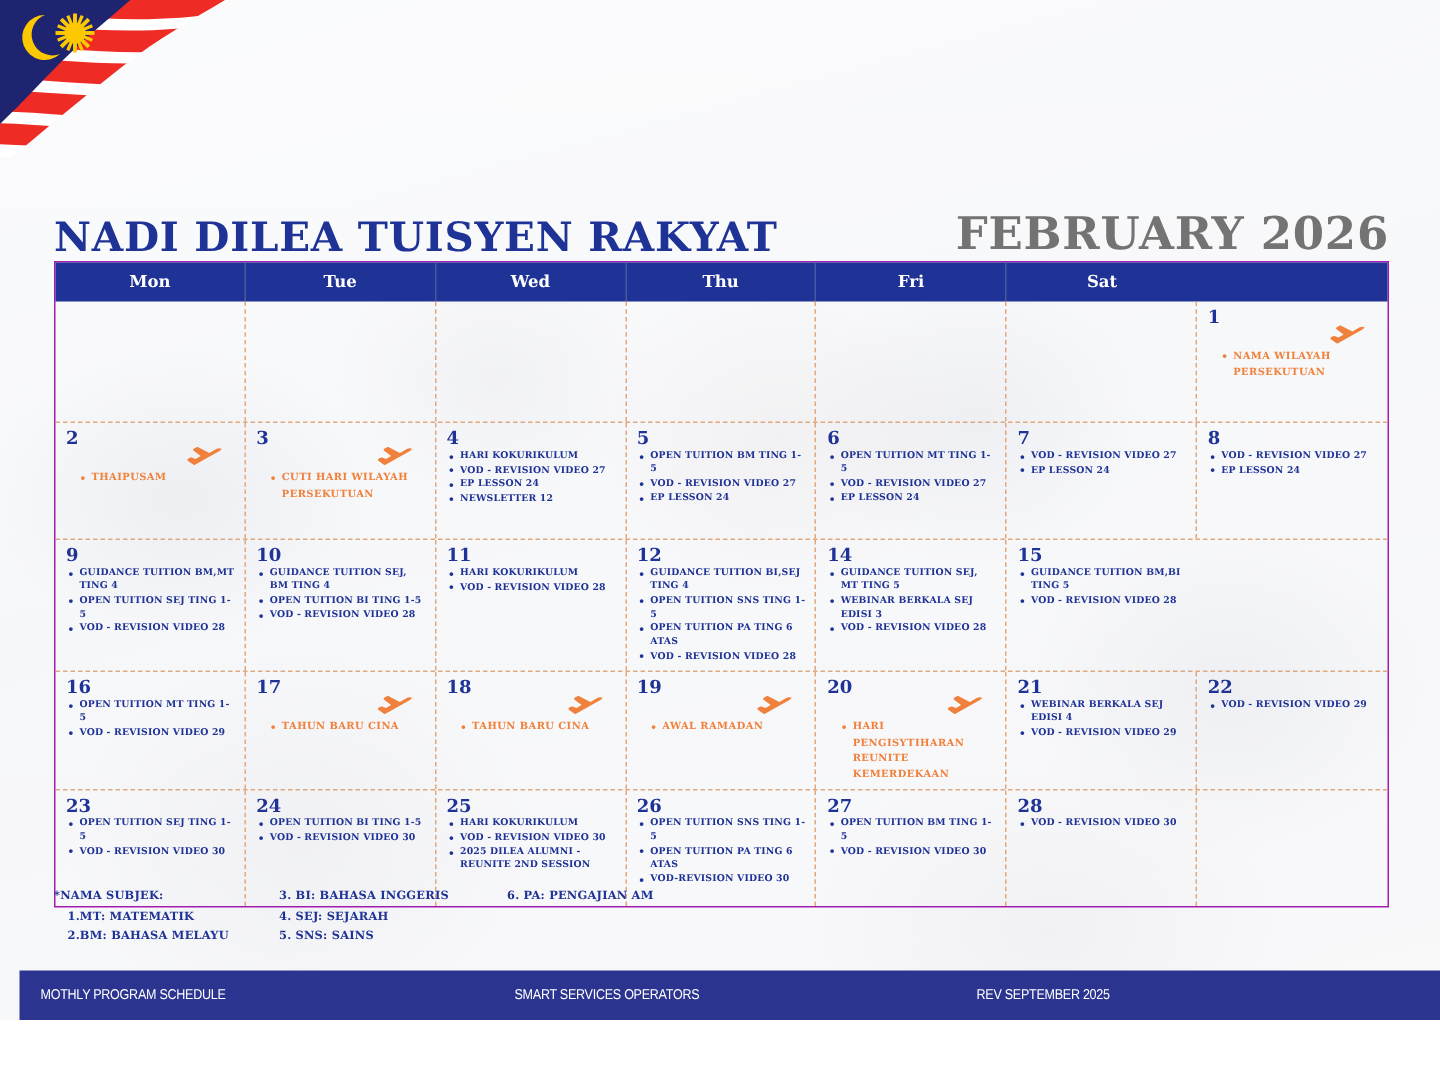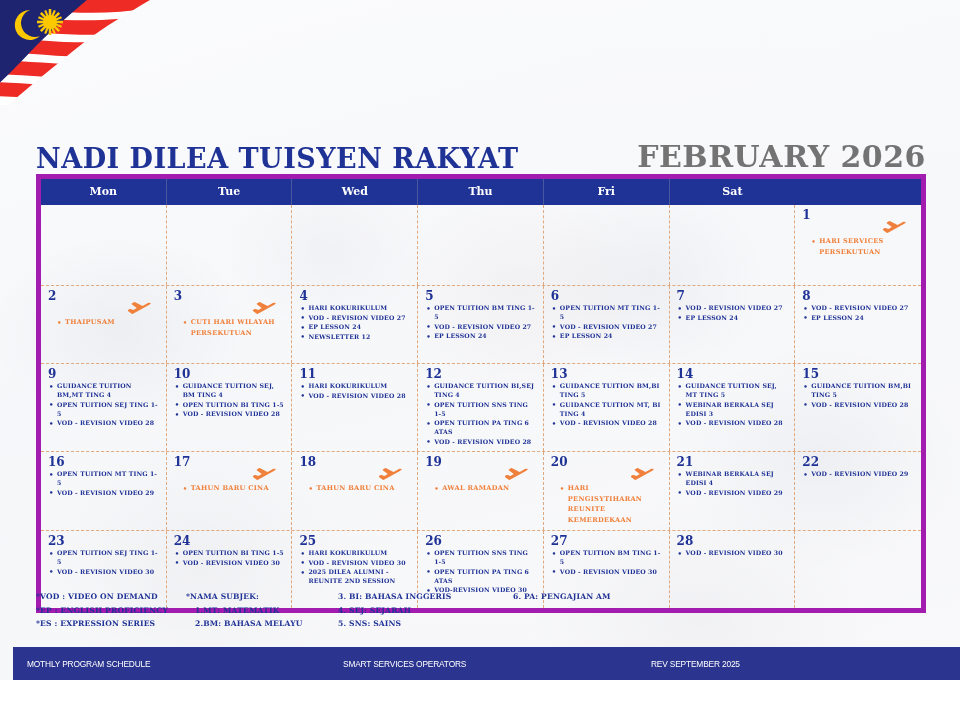--- a/index.html
+++ b/index.html
@@ -77,21 +77,21 @@
     color: #737373;
     line-height: 1;
     white-space: nowrap;
   }
 
   
   .grid {
     position: absolute;
     left: 36px; top: 174px;
     width: 890px;
-    border: 5px solid #a21caf;
+    border: 1px solid #a21caf;
     background: rgba(255,255,255,0.05);
   }
   .dow-row {
     display: grid;
     grid-template-columns: repeat(7, 1fr);
     background: #1f3296;
   }
   .dow {
     color: #ffffff;
     font-family: "DejaVu Serif", "Liberation Serif", serif;
@@ -280,21 +280,21 @@
           <div class="cell first-row"></div>
           <div class="cell first-row"></div>
           <div class="cell holiday first-row">
             <div class="daynum">1</div>
             <div class="plane">
               <svg viewBox="0 0 64 48" xmlns="http://www.w3.org/2000/svg">
                 <path fill="currentColor" d="M61.5 13.8c-1.6-2.6-5.4-3.3-8.6-1.5l-12.1 6.8-18.2-9.4c-0.9-0.5-2-0.5-2.9 0l-4.6 2.6c-1.2 0.7-1.3 2.4-0.2 3.2l11.6 8.6-8.4 4.7-6.6-2.3c-0.8-0.3-1.7-0.2-2.4 0.2l-3.4 1.9c-1.2 0.7-1.3 2.4-0.2 3.2l8.6 6.3c0.9 0.7 2.1 0.8 3.1 0.2l40.2-22.6c3.2-1.8 4.4-5.1 2.6-7.6z"></path>
               </svg>
             </div>
             <ul class="events">
-              <li>HARI SERVICES PERSEKUTUAN</li>
+              <li>NAMA WILAYAH PERSEKUTUAN</li>
             </ul>
           </div>
         </div>
         <div class="week">
           <div class="cell holiday">
             <div class="daynum">2</div>
             <div class="plane">
               <svg viewBox="0 0 64 48" xmlns="http://www.w3.org/2000/svg">
                 <path fill="currentColor" d="M61.5 13.8c-1.6-2.6-5.4-3.3-8.6-1.5l-12.1 6.8-18.2-9.4c-0.9-0.5-2-0.5-2.9 0l-4.6 2.6c-1.2 0.7-1.3 2.4-0.2 3.2l11.6 8.6-8.4 4.7-6.6-2.3c-0.8-0.3-1.7-0.2-2.4 0.2l-3.4 1.9c-1.2 0.7-1.3 2.4-0.2 3.2l8.6 6.3c0.9 0.7 2.1 0.8 3.1 0.2l40.2-22.6c3.2-1.8 4.4-5.1 2.6-7.6z"></path>
               </svg>
@@ -381,28 +381,20 @@
           <div class="cell tall">
             <div class="daynum">12</div>
             <ul class="events">
               <li>GUIDANCE TUITION BI,SEJ TING 4</li>
               <li>OPEN TUITION SNS TING 1-5</li>
               <li>OPEN TUITION PA TING 6 ATAS</li>
               <li>VOD - REVISION VIDEO 28</li>
             </ul>
           </div>
           <div class="cell tall">
-            <div class="daynum">13</div>
-            <ul class="events">
-              <li>GUIDANCE TUITION BM,BI TING 5</li>
-              <li>GUIDANCE TUITION MT, BI TING 4</li>
-              <li>VOD - REVISION VIDEO 28</li>
-            </ul>
-          </div>
-          <div class="cell tall">
             <div class="daynum">14</div>
             <ul class="events">
               <li>GUIDANCE TUITION SEJ, MT TING 5</li>
               <li>WEBINAR BERKALA SEJ EDISI 3</li>
               <li>VOD - REVISION VIDEO 28</li>
             </ul>
           </div>
           <div class="cell tall">
             <div class="daynum">15</div>
             <ul class="events">
@@ -520,25 +512,20 @@
             <ul class="events">
               <li>VOD - REVISION VIDEO 30</li>
             </ul>
           </div>
           <div class="cell"></div>
         </div>
       </div>
   </div>
 
   <div class="legend">
-    <div class="legend-col">
-      <p>*VOD : VIDEO ON DEMAND</p>
-      <p>*EP : ENGLISH PROFICIENCY</p>
-      <p>*ES : EXPRESSION SERIES</p>
-    </div>
     <div class="legend-col">
       <p>*NAMA SUBJEK:</p>
       <p class="indent">1.MT: MATEMATIK</p>
       <p class="indent">2.BM: BAHASA MELAYU</p>
     </div>
     <div class="legend-col">
       <p>3. BI: BAHASA INGGERIS</p>
       <p>4. SEJ: SEJARAH</p>
       <p>5. SNS: SAINS</p>
     </div>

